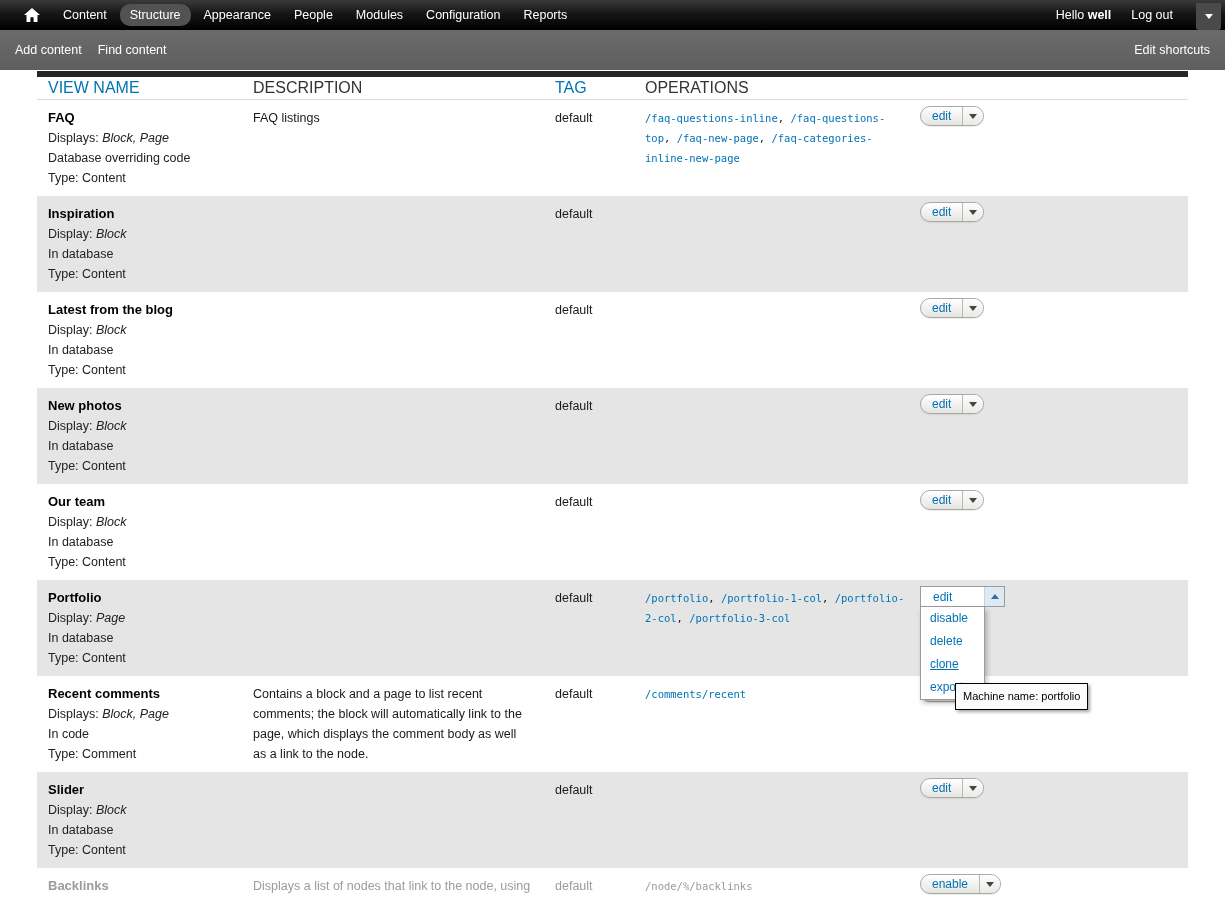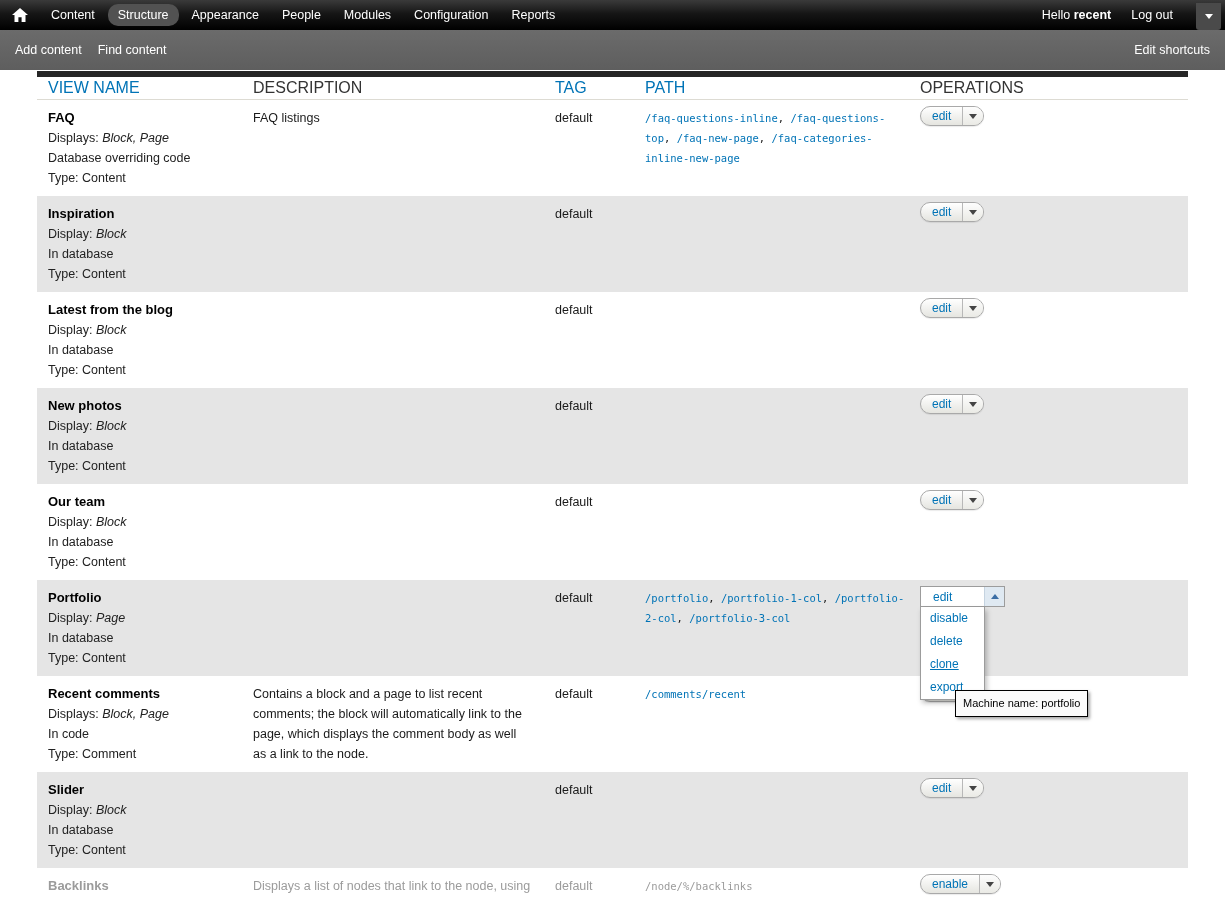--- a/index.html
+++ b/index.html
@@ -2,21 +2,21 @@
 <html><head>
 <meta charset="utf-8">
 <style>
   * { margin:0; padding:0; box-sizing:border-box; }
   html,body { width:1225px; height:898px; overflow:hidden; background:#fff;
               font-family:"Liberation Sans", sans-serif; }
   a { text-decoration:none; }
 
   
   .toolbar { position:relative; height:30px; display:flex; align-items:center;
-             padding-left:12px; background:linear-gradient(#3a3a3a,#161616 45%,#000);
+             padding-left:24px; background:linear-gradient(#3a3a3a,#161616 45%,#000);
              color:#fff; }
   .home-icon { width:17px; height:16px; margin-right:12px; display:flex; align-items:center; }
   .tb-menu { display:flex; align-items:center; }
   .tb-item { color:#fff; font-size:12.5px; padding:4px 10px; margin-right:3px; border-radius:10px; }
   .tb-item.active { background:#525252; }
   .tb-right { margin-left:auto; display:flex; align-items:center; gap:20px; padding-right:52px;
               font-size:12.5px; }
   .tb-right a { color:#fff; }
   .greeting b { font-weight:bold; }
   .corner-toggle { position:absolute; right:4px; top:3px; width:25px; height:27px;
@@ -69,21 +69,21 @@
   
   .dropopen { position:absolute; top:6px; left:11px; z-index:5; }
   .dohead { display:flex; width:85px; height:21px; border:1px solid #9c9c9c; background:#fff; }
   .dolbl { flex:1; display:flex; align-items:center; padding-left:12px; color:#0073b6; font-size:12px; }
   .dotgl { width:20px; display:flex; align-items:center; justify-content:center;
            border-left:1px solid #c5d3e0; background:#dfe9f2; }
   .domenu { width:65px; border:1px solid #9c9c9c; border-top:none; background:#fff;
             box-shadow:2px 3px 5px rgba(0,0,0,0.25); }
   .doitem { display:block; padding:4px 4px 4px 9px; font-size:12px; line-height:15px; color:#0073b6; }
   .doitem.hovered { text-decoration:underline; }
-  .tooltip { position:absolute; left:35px; top:104px; white-space:nowrap; background:#fbfbfb;
+  .tooltip { position:absolute; left:35px; top:97px; white-space:nowrap; background:#fbfbfb;
              border:1px solid #000; padding:2px 7px 3px; font-size:11px; color:#000;
              box-shadow:2px 2px 3px rgba(0,0,0,0.35); z-index:10; }
 </style>
 </head>
 <body>
 
 <div class="toolbar">
   <span class="home-icon">
     <svg width="16" height="15" viewBox="0 0 16 15">
         <path d="M8 0 L16 7 H13.5 V14 H9.6 V9.2 H6.4 V14 H2.5 V7 H0 Z" fill="#ffffff"></path>
@@ -94,21 +94,21 @@
       <a class="tb-item active" href="#">Structure</a>
       <a class="tb-item" href="#">Appearance</a>
       <a class="tb-item" href="#">People</a>
       <a class="tb-item" href="#">Modules</a>
       <a class="tb-item" href="#">Configuration</a>
       <a class="tb-item" href="#">Reports</a>
     </nav>
   <div class="tb-right">
     <span class="greeting">
       <span>Hello</span>
-      <b>recent</b>
+      <b>well</b>
     </span>
     <a href="#">Log out</a>
   </div>
   <span class="corner-toggle">
     <span class="caret-down-sm"></span>
   </span>
 </div>
 
 <div class="shortcutbar">
   <span style="display:flex;gap:16px;">
@@ -121,23 +121,20 @@
 <div class="content">
   <div class="table-topbar"></div>
 
   <div class="grid hdr">
     <div class="cell">
       <a href="#">VIEW NAME</a>
     </div>
     <div class="cell plain">DESCRIPTION</div>
     <div class="cell">
       <a href="#">TAG</a>
-    </div>
-    <div class="cell">
-      <a href="#">PATH</a>
     </div>
     <div class="cell plain">OPERATIONS</div>
   </div>
 
   <div>
       <div class="vrow grid">
         <div class="cell c-name">
           <div class="vname">FAQ</div>
           <div class="detail">Displays: <em>Block, Page</em></div>
           <div class="detail">Database overriding code</div>

